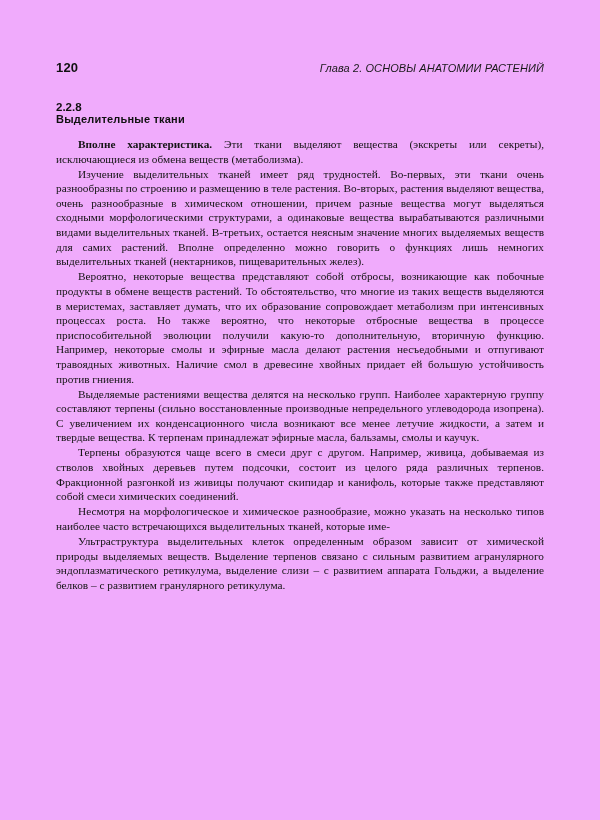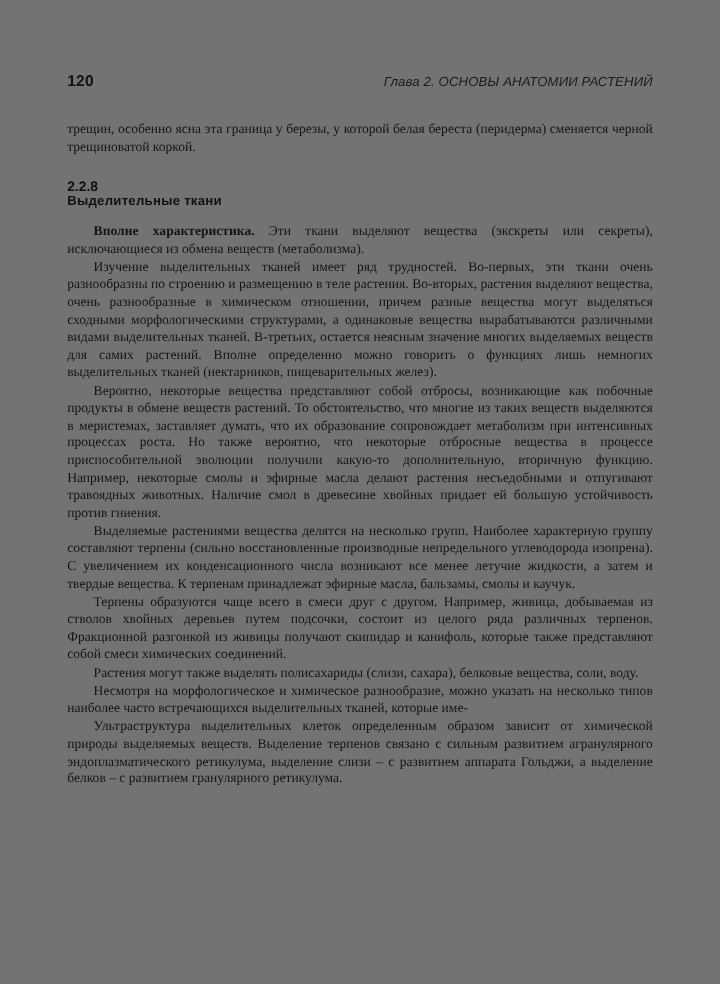--- a/index.html
+++ b/index.html
@@ -13,21 +13,21 @@
     font-family: "Liberation Serif", serif;
     color: #111111;
     overflow: hidden;
   }
   .page {
     position: relative;
     width: 600px;
     height: 820px;
     box-sizing: border-box;
     padding: 60px 56px 40px 56px;
-    background: #737373;
+    background: #f0abfc;
   }
   .header {
     display: flex;
     align-items: baseline;
     justify-content: space-between;
     margin-bottom: 26px;
   }
   .folio {
     font-family: "Liberation Sans", sans-serif;
     font-size: 13px;
@@ -87,39 +87,37 @@
 
 <div class="page">
 
   <div class="header">
     <div class="folio">120</div>
     <div class="running-head">Глава 2. ОСНОВЫ АНАТОМИИ РАСТЕНИЙ</div>
   </div>
 
   <div class="body-text">
 
-    <p class="no-indent">трещин, особенно ясна эта граница у березы, у которой белая береста (перидерма) сменяется черной трещиноватой коркой.</p>
 
 
     <div class="section-heading">
       <span class="section-number">2.2.8</span>
       <span class="section-title">Выделительные ткани</span>
     </div>
 
     <p><span class="lead-term">Вполне характеристика.</span><span> Эти ткани выделяют вещества (экскреты или секреты), исключающиеся из обмена веществ (метаболизма).</span></p>
 
     <p>Изучение выделительных тканей имеет ряд трудностей. Во-первых, эти ткани очень разнообразны по строению и размещению в теле растения. Во-вторых, растения выделяют вещества, очень разнообразные в химическом отношении, причем разные вещества могут выделяться сходными морфологическими структурами, а одинаковые вещества вырабатываются различными видами выделительных тканей. В-третьих, остается неясным значение многих выделяемых веществ для самих растений. Вполне определенно можно говорить о функциях лишь немногих выделительных тканей (нектарников, пищеварительных желез).</p>
 
     <p>Вероятно, некоторые вещества представляют собой отбросы, возникающие как побочные продукты в обмене веществ растений. То обстоятельство, что многие из таких веществ выделяются в меристемах, заставляет думать, что их образование сопровождает метаболизм при интенсивных процессах роста. Но также вероятно, что некоторые отбросные вещества в процессе приспособительной эволюции получили какую-то дополнительную, вторичную функцию. Например, некоторые смолы и эфирные масла делают растения несъедобными и отпугивают травоядных животных. Наличие смол в древесине хвойных придает ей большую устойчивость против гниения.</p>
 
     <p>Выделяемые растениями вещества делятся на несколько групп. Наиболее характерную группу составляют терпены (сильно восстановленные производные непредельного углеводорода изопрена). С увеличением их конденсационного числа возникают все менее летучие жидкости, а затем и твердые вещества. К терпенам принадлежат эфирные масла, бальзамы, смолы и каучук.</p>
 
     <p class="gap-small">Терпены образуются чаще всего в смеси друг с другом. Например, живица, добываемая из стволов хвойных деревьев путем подсочки, состоит из целого ряда различных терпенов. Фракционной разгонкой из живицы получают скипидар и канифоль, которые также представляют собой смеси химических соединений.</p>
 
-    <p class="gap-small">Растения могут также выделять полисахариды (слизи, сахара), белковые вещества, соли, воду.</p>
 
     <p>Несмотря на морфологическое и химическое разнообразие, можно указать на несколько типов наиболее часто встречающихся выделительных тканей, которые име-</p>
 
     <p>Ультраструктура выделительных клеток определенным образом зависит от химической природы выделяемых веществ. Выделение терпенов связано с сильным развитием агранулярного эндоплазматического ретикулума, выделение слизи – с развитием аппарата Гольджи, а выделение белков – с развитием гранулярного ретикулума.</p>
 
   </div>
 
 </div>
 
 </body></html>

